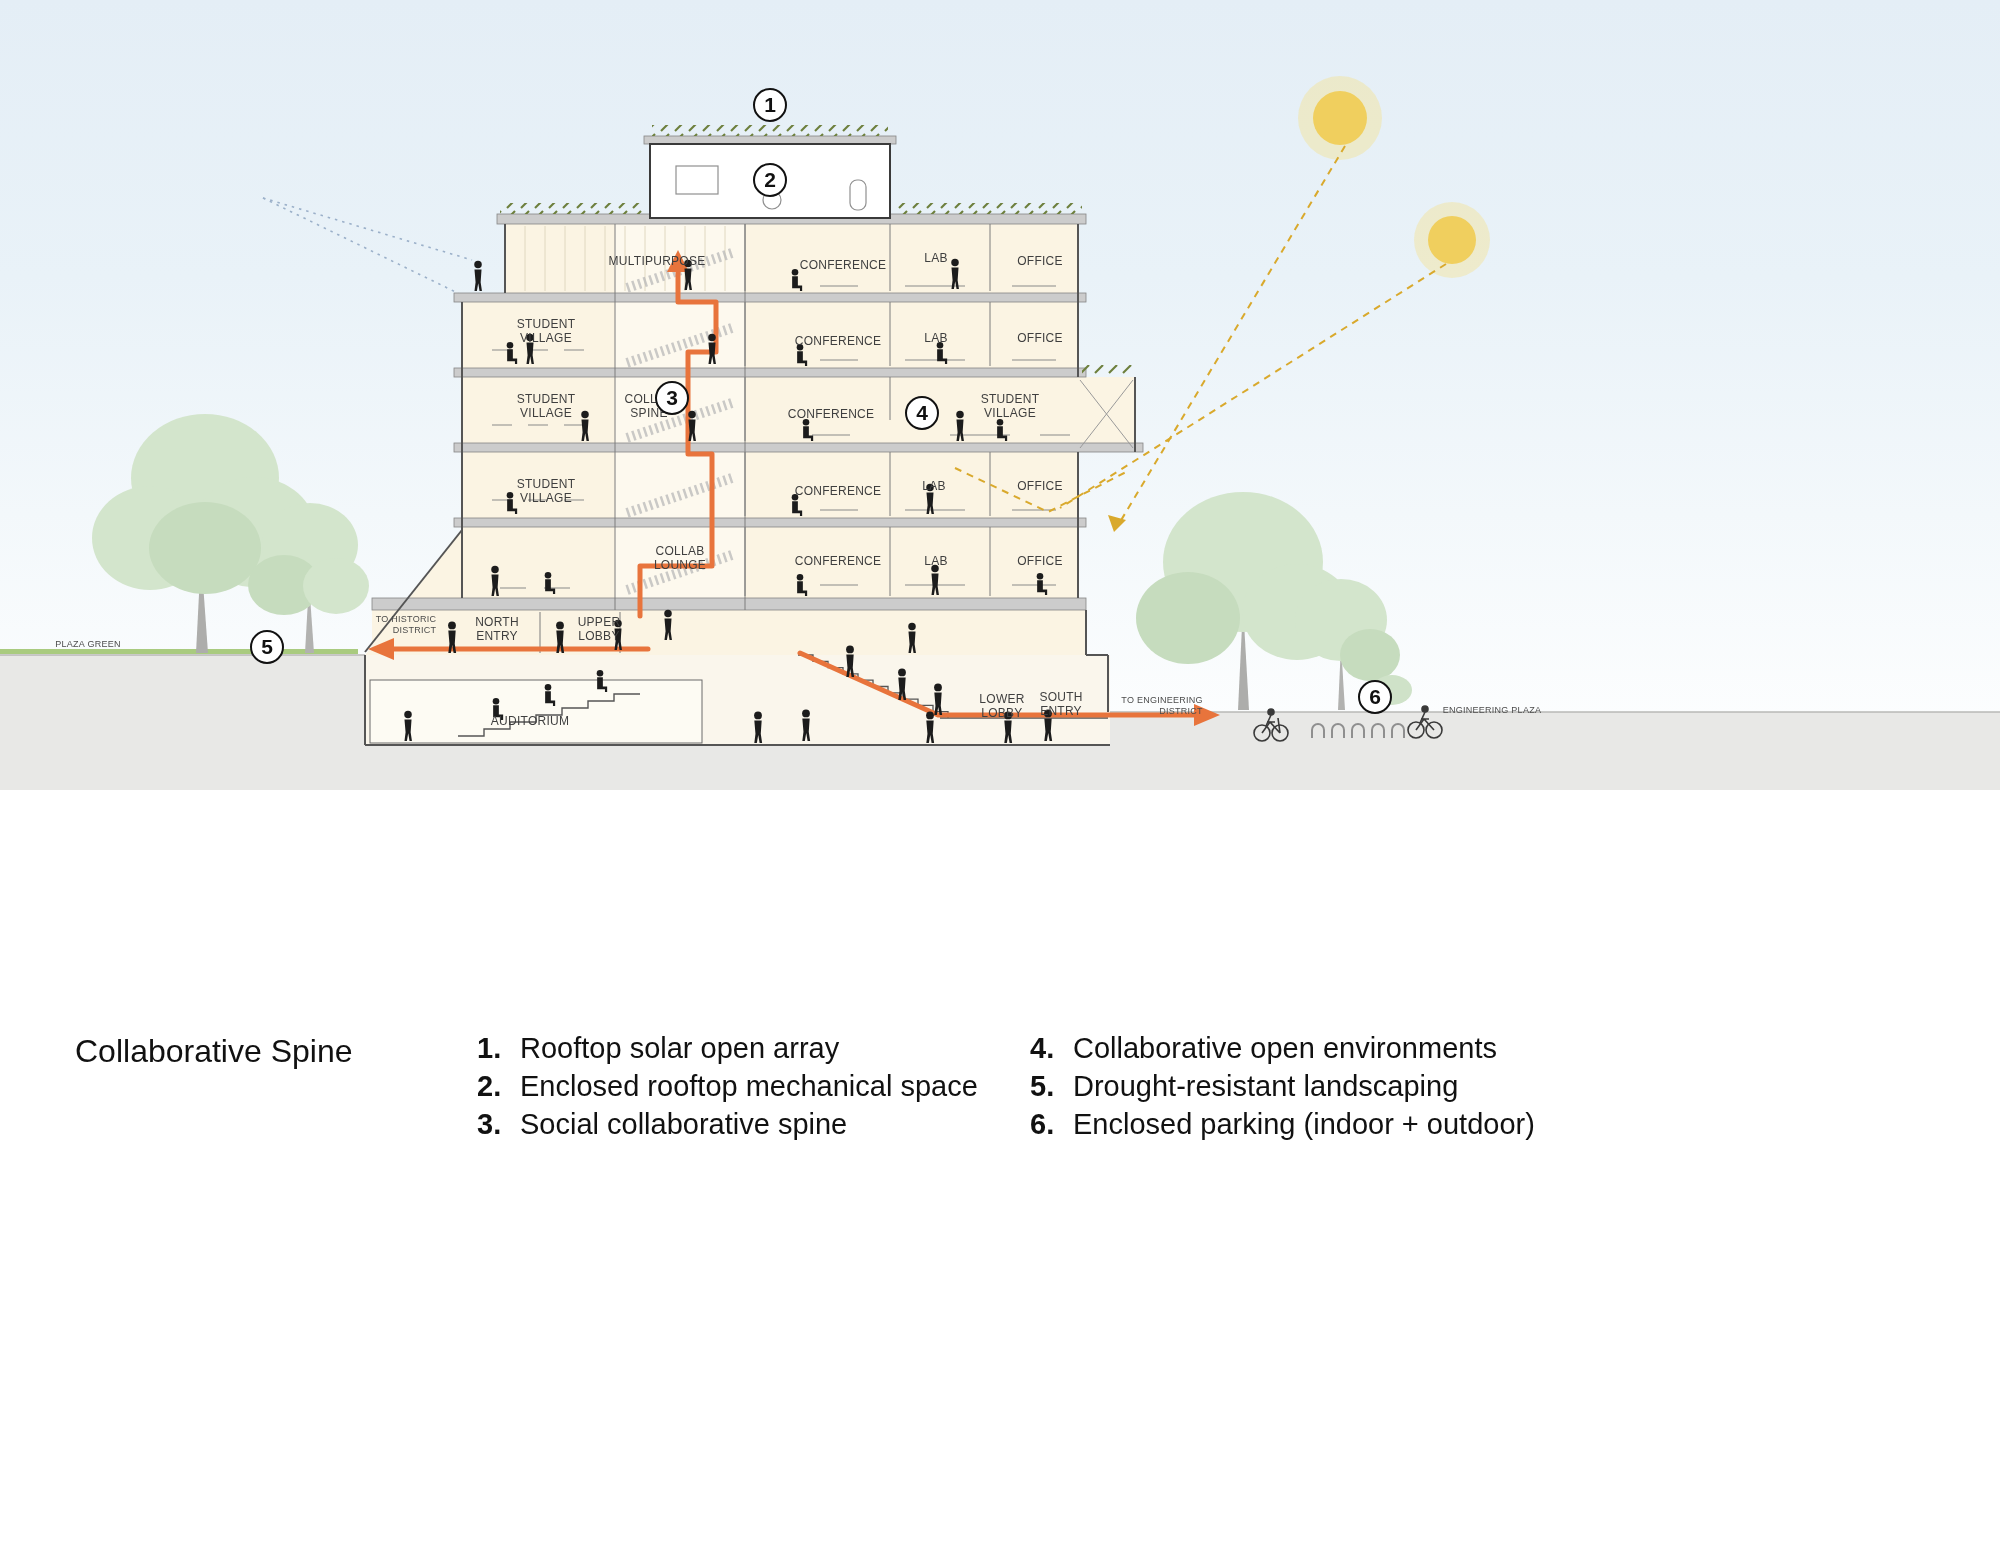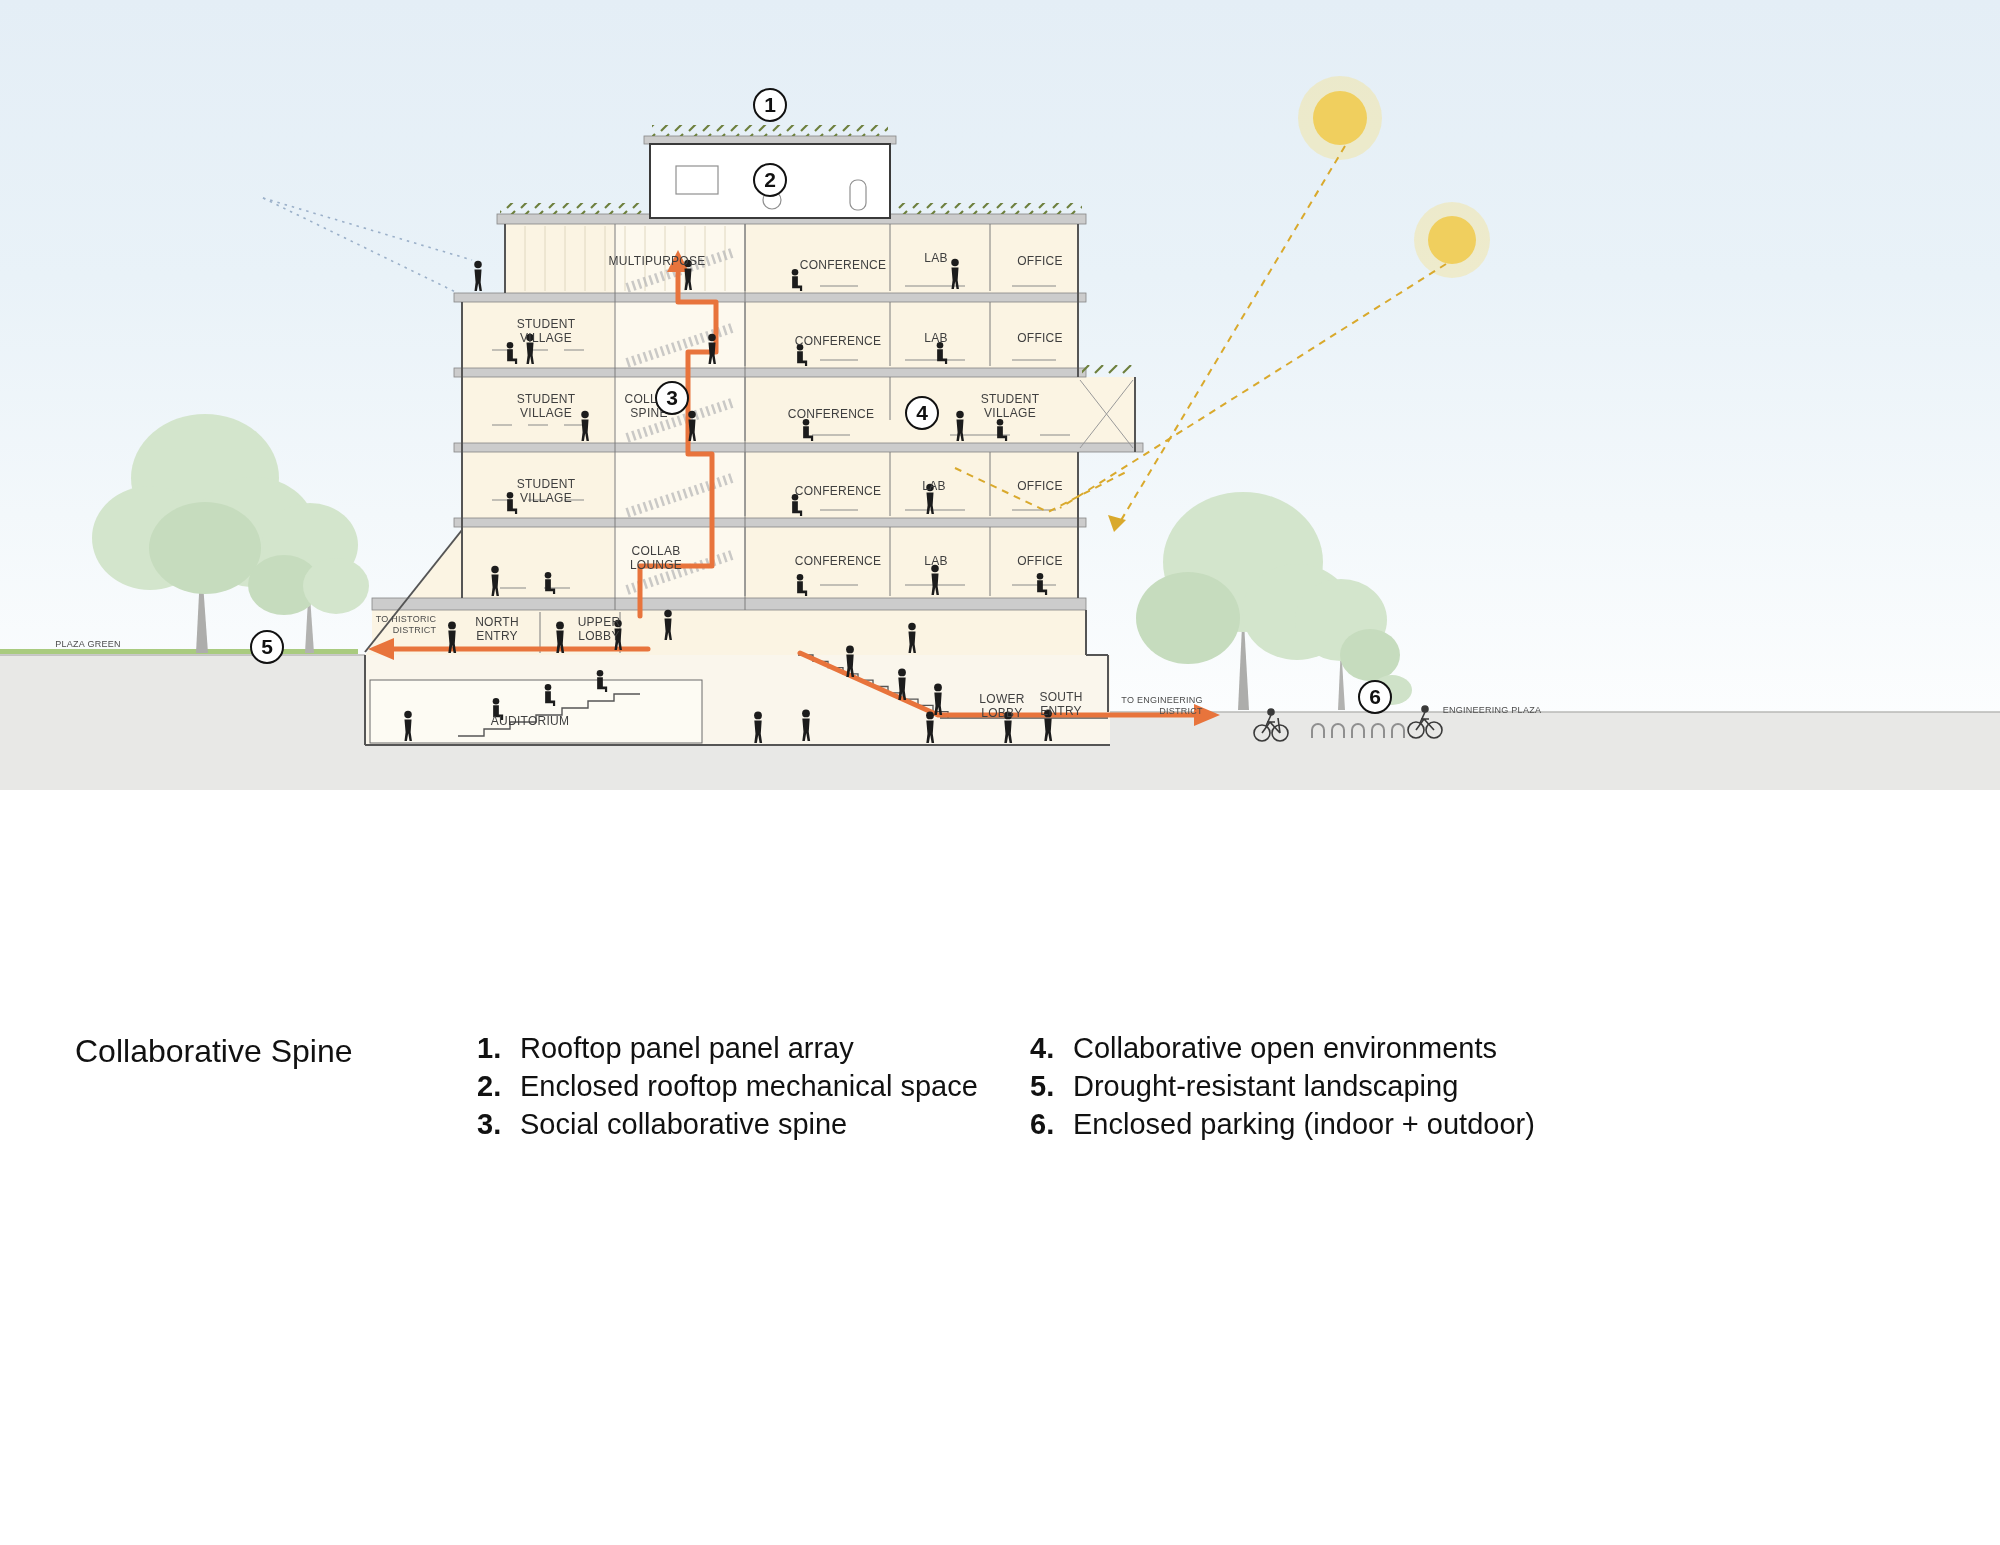--- a/index.html
+++ b/index.html
@@ -285,21 +285,21 @@
   <div class="lbl" style="left:831px;top:414px">CONFERENCE</div>
   <div class="lbl" style="left:1010px;top:406px">STUDENT
 VILLAGE</div>
 
   <div class="lbl" style="left:546px;top:491px">STUDENT
 VILLAGE</div>
   <div class="lbl" style="left:838px;top:491px">CONFERENCE</div>
   <div class="lbl" style="left:934px;top:486px">LAB</div>
   <div class="lbl" style="left:1040px;top:486px">OFFICE</div>
 
-  <div class="lbl" style="left:656px;top:558px">COLLAB
+  <div class="lbl" style="left:680px;top:558px">COLLAB
 LOUNGE</div>
   <div class="lbl" style="left:838px;top:561px">CONFERENCE</div>
   <div class="lbl" style="left:936px;top:561px">LAB</div>
   <div class="lbl" style="left:1040px;top:561px">OFFICE</div>
 
   <div class="lbl" style="left:497px;top:629px">NORTH
 ENTRY</div>
   <div class="lbl" style="left:599px;top:629px">UPPER
 LOBBY</div>
 
@@ -320,21 +320,21 @@
   <div class="marker" style="left:770px;top:180px">2</div>
   <div class="marker" style="left:672px;top:398px">3</div>
   <div class="marker" style="left:922px;top:413px">4</div>
   <div class="marker" style="left:267px;top:647px">5</div>
   <div class="marker" style="left:1375px;top:697px">6</div>
 
   <div class="legend-title">Collaborative Spine</div>
   <div class="legend-col c1">
     <div class="legend-item">
       <span class="lnum">1.</span>
-      <span class="ltext">Rooftop panel panel array</span>
+      <span class="ltext">Rooftop solar open array</span>
     </div>
     <div class="legend-item">
       <span class="lnum">2.</span>
       <span class="ltext">Enclosed rooftop mechanical space</span>
     </div>
     <div class="legend-item">
       <span class="lnum">3.</span>
       <span class="ltext">Social collaborative spine</span>
     </div>
   </div>

